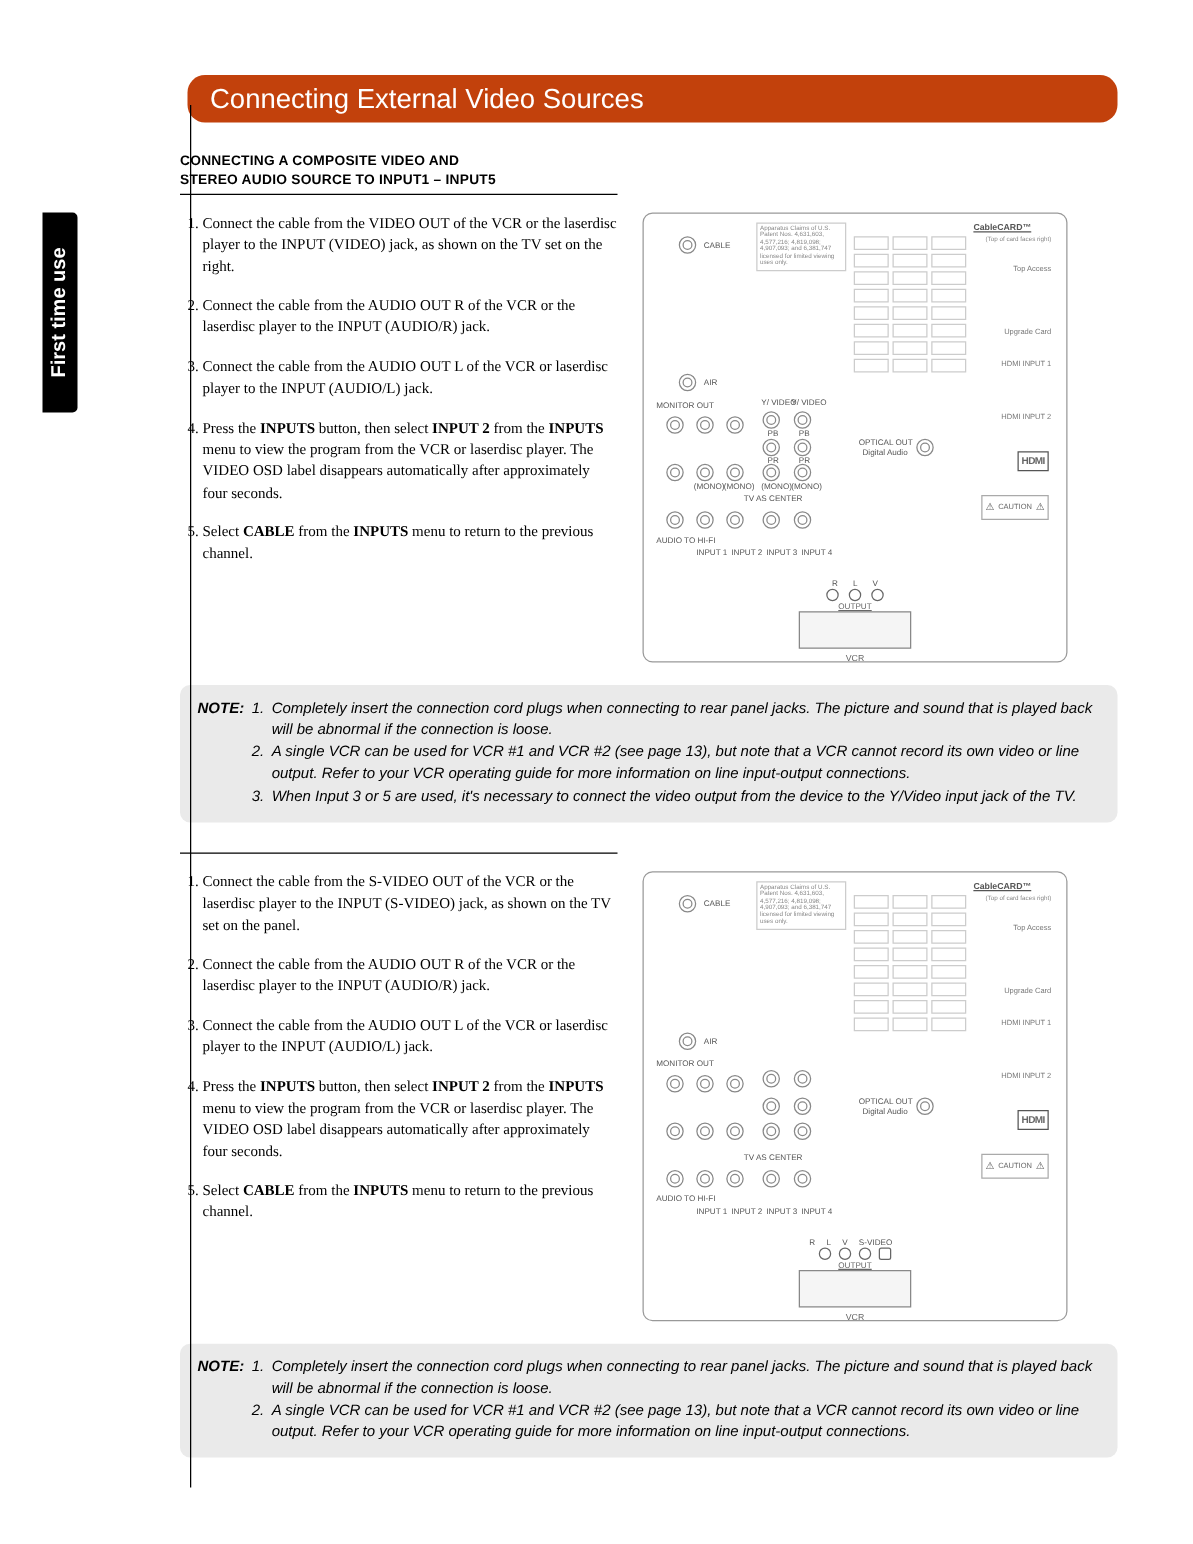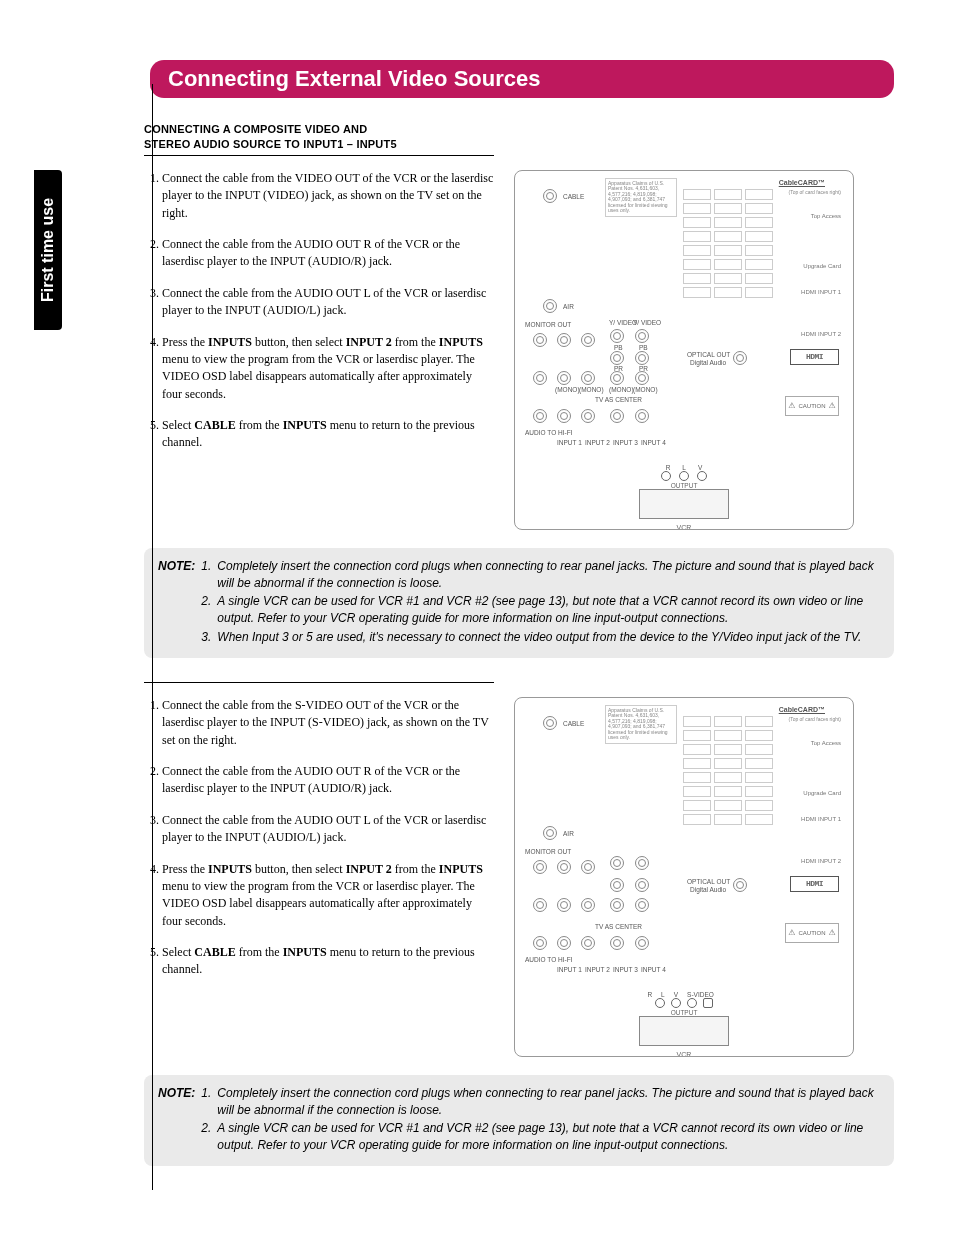--- a/index.html
+++ b/index.html
@@ -27,23 +27,23 @@
     font-weight: bold;
     font-size: 16px;
     display: flex;
     align-items: center;
     justify-content: center;
     writing-mode: vertical-rl;
     transform: rotate(180deg);
     border-radius: 4px 0 0 4px;
   }
   .title-bar {
-    background: #be185d;
+    background: #c2410c;
     color: #fff;
-    font-weight: bold;
+    font-weight: normal;
     font-size: 22px;
     padding: 6px 18px;
     border-radius: 14px;
     margin-left: 90px;
     margin-bottom: 24px;
   }
   .content {
     margin-left: 84px;
     margin-right: 0;
   }
@@ -96,21 +96,21 @@
   }
   .diag-jack::after { content:""; width:6px; height:6px; border:1px solid #888; border-radius:50%; }
   .diag-lbl { position:absolute; font-size:6.5px; color:#555; }
   .diag-patent { position:absolute; left:90px; top:7px; width:72px; font-size:5px; border:1px solid #ccc; padding:2px; line-height:1.1; color:#888;}
   .diag-cc { position:absolute; right:28px; top:8px; font-size:7px; font-weight:bold; color:#555; text-decoration:underline; }
   .diag-cc-sub { position:absolute; right:12px; top:18px; font-size:5px; color:#888; }
   .diag-slots { position:absolute; left:168px; top:18px; width:90px; height:130px; }
   .diag-slot-row { height:11px; display:flex; gap:3px; margin-bottom:3px;}
   .diag-slot { flex:1; border:1px solid #ccc; }
   .diag-right-lbl { position:absolute; right:12px; font-size:6px; color:#777; }
-  .diag-hdmi-logo { position:absolute; right:14px; top:178px; width:49px; height:16px; border:1px solid #555; font-size:8px; font-weight:bold; display:flex; align-items:center; justify-content:center; letter-spacing:-0.5px;font-family:Liberation Mono, monospace;}
+  .diag-hdmi-logo { position:absolute; right:14px; top:190px; width:25px; height:16px; border:1px solid #555; font-size:8px; font-weight:bold; display:flex; align-items:center; justify-content:center; letter-spacing:-0.5px;}
   .diag-caution { position:absolute; right:14px; top:225px; width:54px; height:20px; border:1px solid #aaa; font-size:6px; display:flex; align-items:center; justify-content:center; gap:3px;}
   .diag-caution::before, .diag-caution::after { content:"⚠"; font-size:8px; }
   .diag-lines { position:absolute; inset:0; pointer-events:none; }
   .diag-vcr { position:absolute; bottom:10px; left:50%; transform:translateX(-50%); width:90px; height:30px; border:1px solid #888; background:#f5f5f5; }
   .diag-vcr-lbl { position:absolute; bottom:-2px; left:50%; transform:translateX(-50%); font-size:7px; color:#666; }
   .diag-out-row { position:absolute; bottom:48px; left:50%; transform:translateX(-50%); display:flex; gap:8px; align-items:center; }
   .diag-out-lbl { position:absolute; bottom:40px; left:50%; transform:translateX(-50%); font-size:6.5px; color:#666; text-decoration:underline; }
   .small-jack { width:10px; height:10px; border:1px solid #666; border-radius:50%; }
   .note-box {
     background: #eaeaea;
@@ -316,21 +316,21 @@
           </div>
       </div>
     </div>
 
     <div>
       <hr class="heading-rule">
 
       <div class="two-col">
         <div class="steps">
           <ol>
-            <li>Connect the cable from the S-VIDEO OUT of the VCR or the laserdisc player to the INPUT (S-VIDEO) jack, as shown on the TV set on the right.</li>
+            <li>Connect the cable from the S-VIDEO OUT of the VCR or the laserdisc player to the INPUT (S-VIDEO) jack, as shown on the TV set on the panel.</li>
             <li>Connect the cable from the AUDIO OUT R of the VCR or the laserdisc player to the INPUT (AUDIO/R) jack.</li>
             <li>Connect the cable from the AUDIO OUT L of the VCR or laserdisc player to the INPUT (AUDIO/L) jack.</li>
             <li>Press the <b>INPUTS</b> button, then select <b>INPUT 2</b> from the <b>INPUTS</b> menu to view the program from the VCR or laserdisc player. The VIDEO OSD label disappears automatically after approximately four seconds.</li>
             <li>Select <b>CABLE</b> from the <b>INPUTS</b> menu to return to the previous channel.</li>
           </ol>
         </div>
 
         <div class="diagram-box">
           <div class="diag-jack" style="left:28px; top:18px;"></div>
           <div class="diag-lbl" style="left:48px; top:22px;">CABLE</div>

